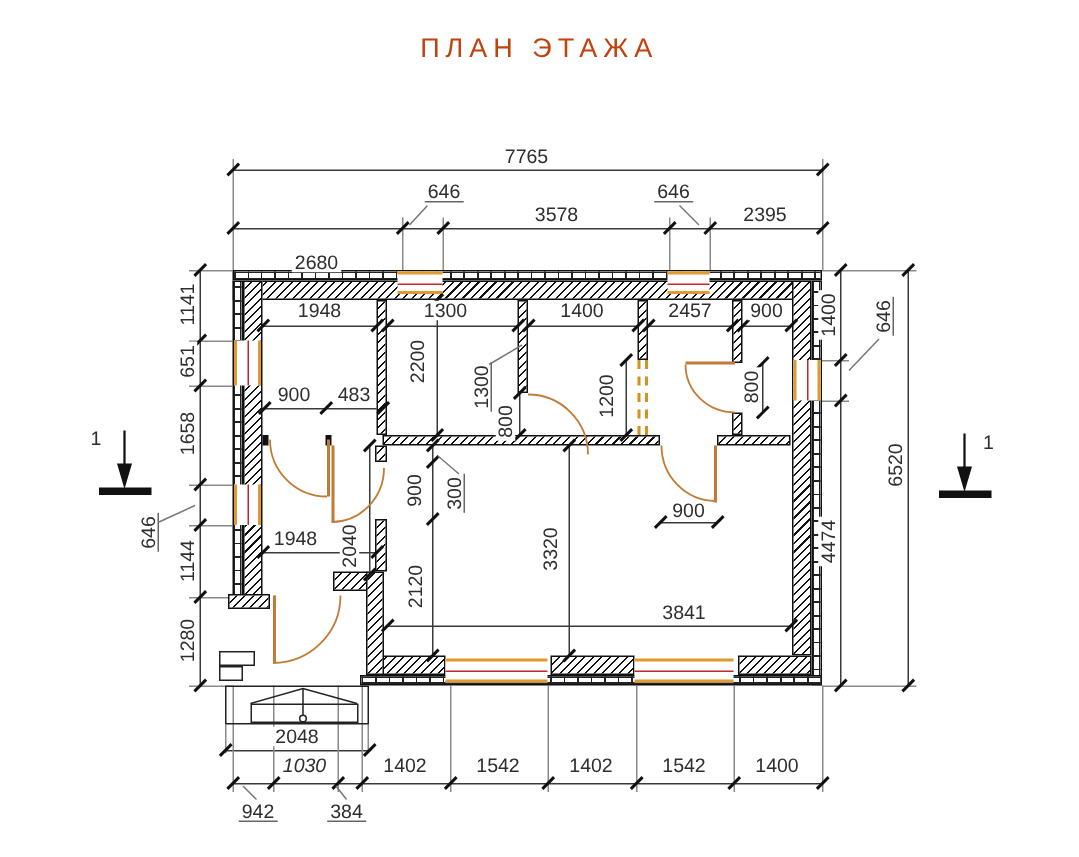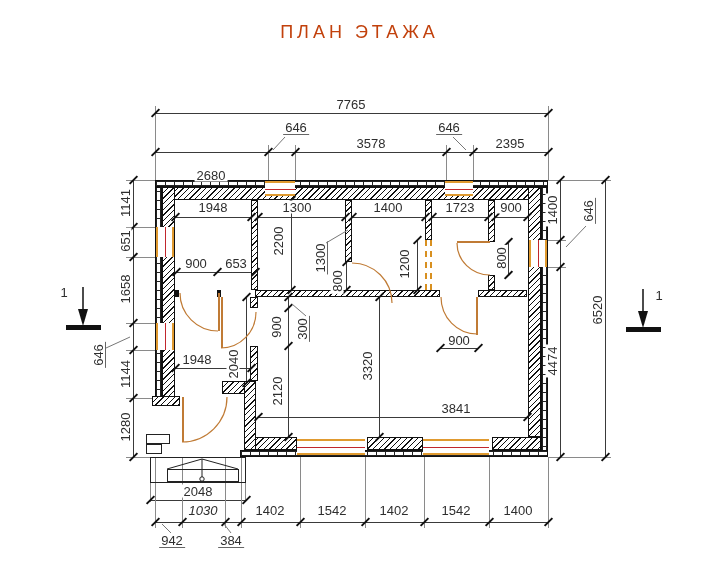--- a/index.html
+++ b/index.html
@@ -216,24 +216,24 @@
       <span class="dim u" style="left: 231px; top: 541px; position: absolute;">384</span>
       <span class="dim" style="left: 270px; top: 510px; position: absolute;">1402</span>
       <span class="dim" style="left: 332px; top: 510px; position: absolute;">1542</span>
       <span class="dim" style="left: 394px; top: 510px; position: absolute;">1402</span>
       <span class="dim" style="left: 456px; top: 510px; position: absolute;">1542</span>
       <span class="dim" style="left: 518px; top: 510px; position: absolute;">1400</span>
       <span class="dim" style="left: 198px; top: 491px; position: absolute;">2048</span>
       <span class="dim" style="left: 213px; top: 207px; position: absolute;">1948</span>
       <span class="dim" style="left: 297px; top: 207px; position: absolute;">1300</span>
       <span class="dim" style="left: 388px; top: 207px; position: absolute;">1400</span>
-      <span class="dim" style="left: 460px; top: 207px; position: absolute;">1723</span>
+      <span class="dim" style="left: 460px; top: 207px; position: absolute;">2457</span>
       <span class="dim" style="left: 511px; top: 207px; position: absolute;">900</span>
       <span class="dim" style="left: 196px; top: 263px; position: absolute;">900</span>
-      <span class="dim" style="left: 236px; top: 263px; position: absolute;">653</span>
+      <span class="dim" style="left: 236px; top: 263px; position: absolute;">483</span>
       <span class="dim rot" style="left: 278px; top: 241px; position: absolute;">2200</span>
       <span class="dim rot u" style="left: 321px; top: 258px; position: absolute;">1300</span>
       <span class="dim rot" style="left: 337px; top: 281px; position: absolute;">800</span>
       <span class="dim rot" style="left: 404px; top: 264px; position: absolute;">1200</span>
       <span class="dim rot" style="left: 501px; top: 258px; position: absolute;">800</span>
       <span class="dim" style="left: 459px; top: 340px; position: absolute;">900</span>
       <span class="dim rot u" style="left: 303px; top: 329px; position: absolute;">300</span>
       <span class="dim rot" style="left: 276px; top: 327px; position: absolute;">900</span>
       <span class="dim rot" style="left: 233px; top: 364px; position: absolute;">2040</span>
       <span class="dim rot" style="left: 277px; top: 391px; position: absolute;">2120</span>

